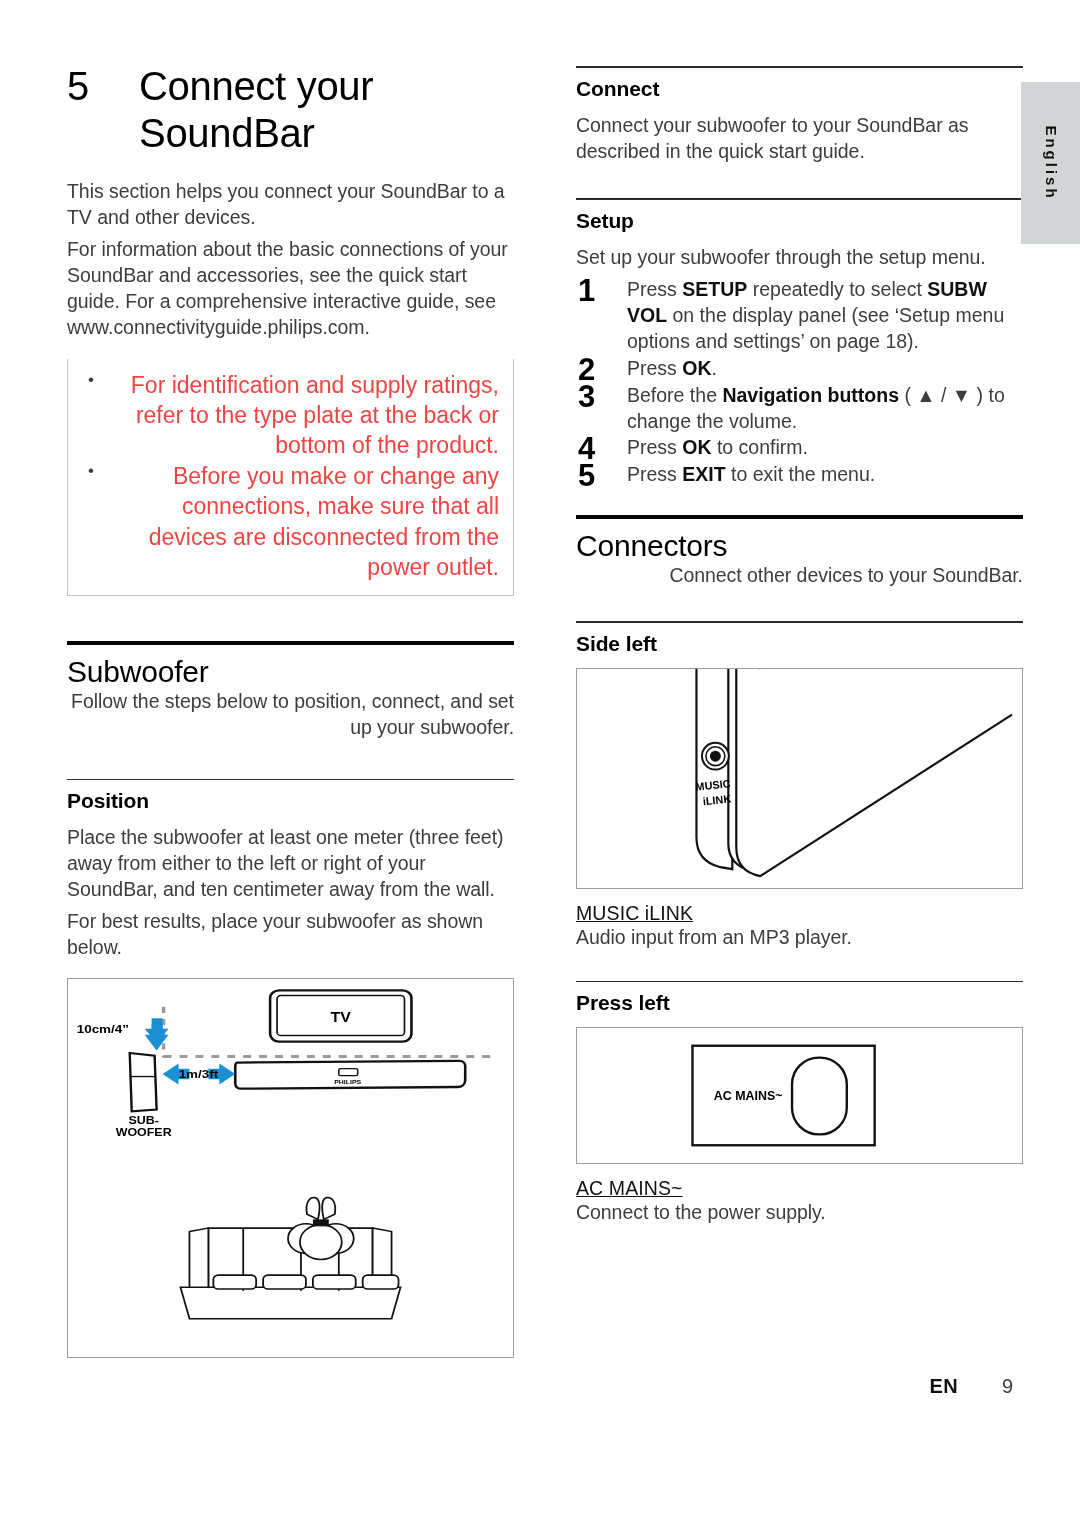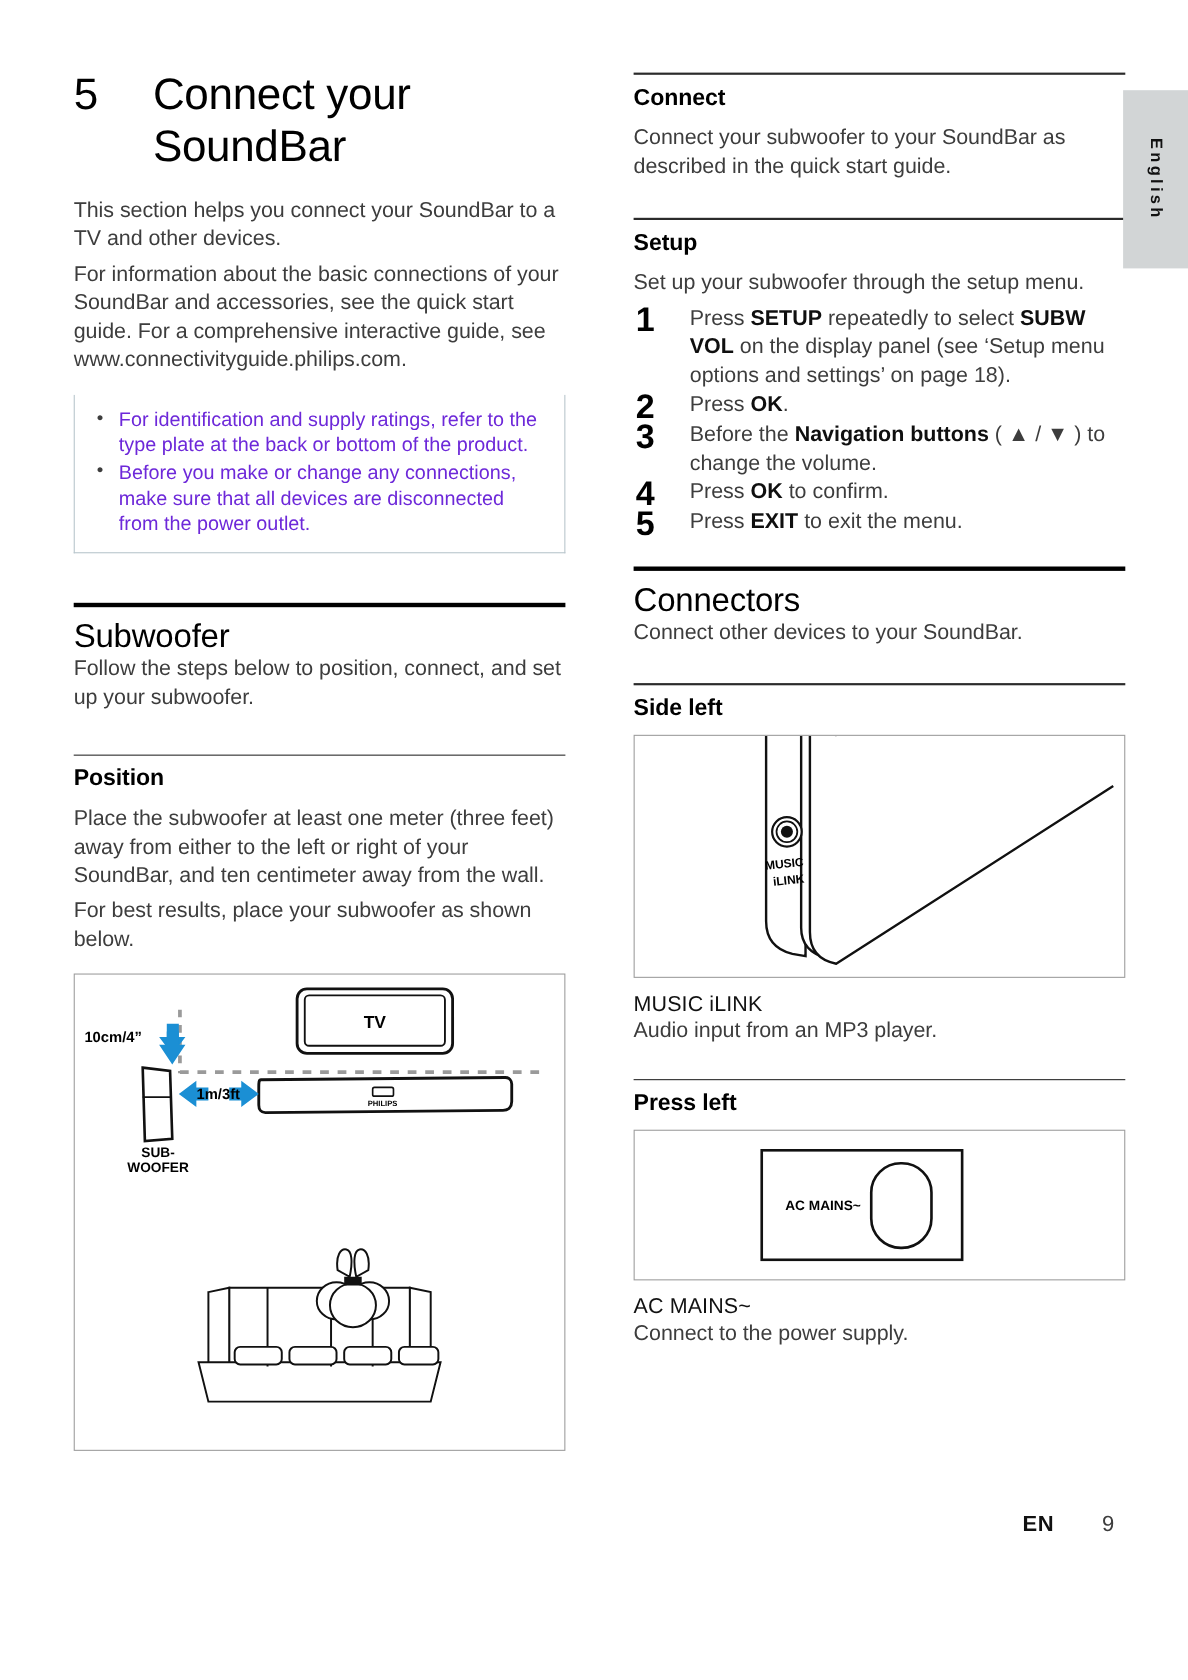--- a/index.html
+++ b/index.html
@@ -75,21 +75,21 @@
     color: #000;
     letter-spacing: -0.2px;
   }
   h3.sub {
     margin: 9px 0 0 0;
     font-size: 21px;
     font-weight: bold;
     color: #000;
     letter-spacing: -0.1px;
   }
-  .after-h { margin-top: 16px; }
+  .after-h { margin-top: 16px; text-align: right; }
 
   
   .note-wrap { margin-top: 18px; }
   .note-head {
     display: flex;
     align-items: center;
     height: 38px;
   }
   .note-icon {
     width: 42px;
@@ -119,24 +119,25 @@
     padding: 11px 14px 12px 14px;
   }
   ul.note-list {
     margin: 0;
     padding: 0;
     list-style: none;
   }
   ul.note-list li {
     position: relative;
     padding-left: 26px;
-    font-size: 18px;
+    font-size: 23px;
     line-height: 1.31;
-    color: #6d28d9;
+    color: #ef4444;
     margin-bottom: 1px;
+    text-align: right;
   }
   ul.note-list li::before {
     content: "\2022";
     position: absolute;
     left: 6px;
     top: -1px;
     font-size: 17px;
     color: #3d3d3d;
   }
 
@@ -166,30 +167,31 @@
   }
   b, strong { color: #0f0f0f; font-weight: bold; }
 
   
   .figbox {
     border: 1.3px solid #9e9e9e;
     box-sizing: border-box;
     background: #fff;
     position: relative;
   }
-  .figbox.fig-position { margin-top: 17px; height: 434px; }
+  .figbox.fig-position { margin-top: 17px; height: 380px; }
   .figbox.fig-side     { margin-top: 12px; height: 221px; }
   .figbox.fig-rear     { margin-top: 12px; height: 137px; }
   .figbox svg { display: block; width: 100%; height: 100%; }
 
   .caption-term {
     margin: 13px 0 0 0;
     font-size: 19.5px;
     color: #121212;
     letter-spacing: 0.1px;
+    text-decoration: underline;
   }
 
   
   .lang-tab {
     position: absolute;
     left: 1021px;
     top: 82px;
     width: 59px;
     height: 162px;
     background: #d2d5d6;

